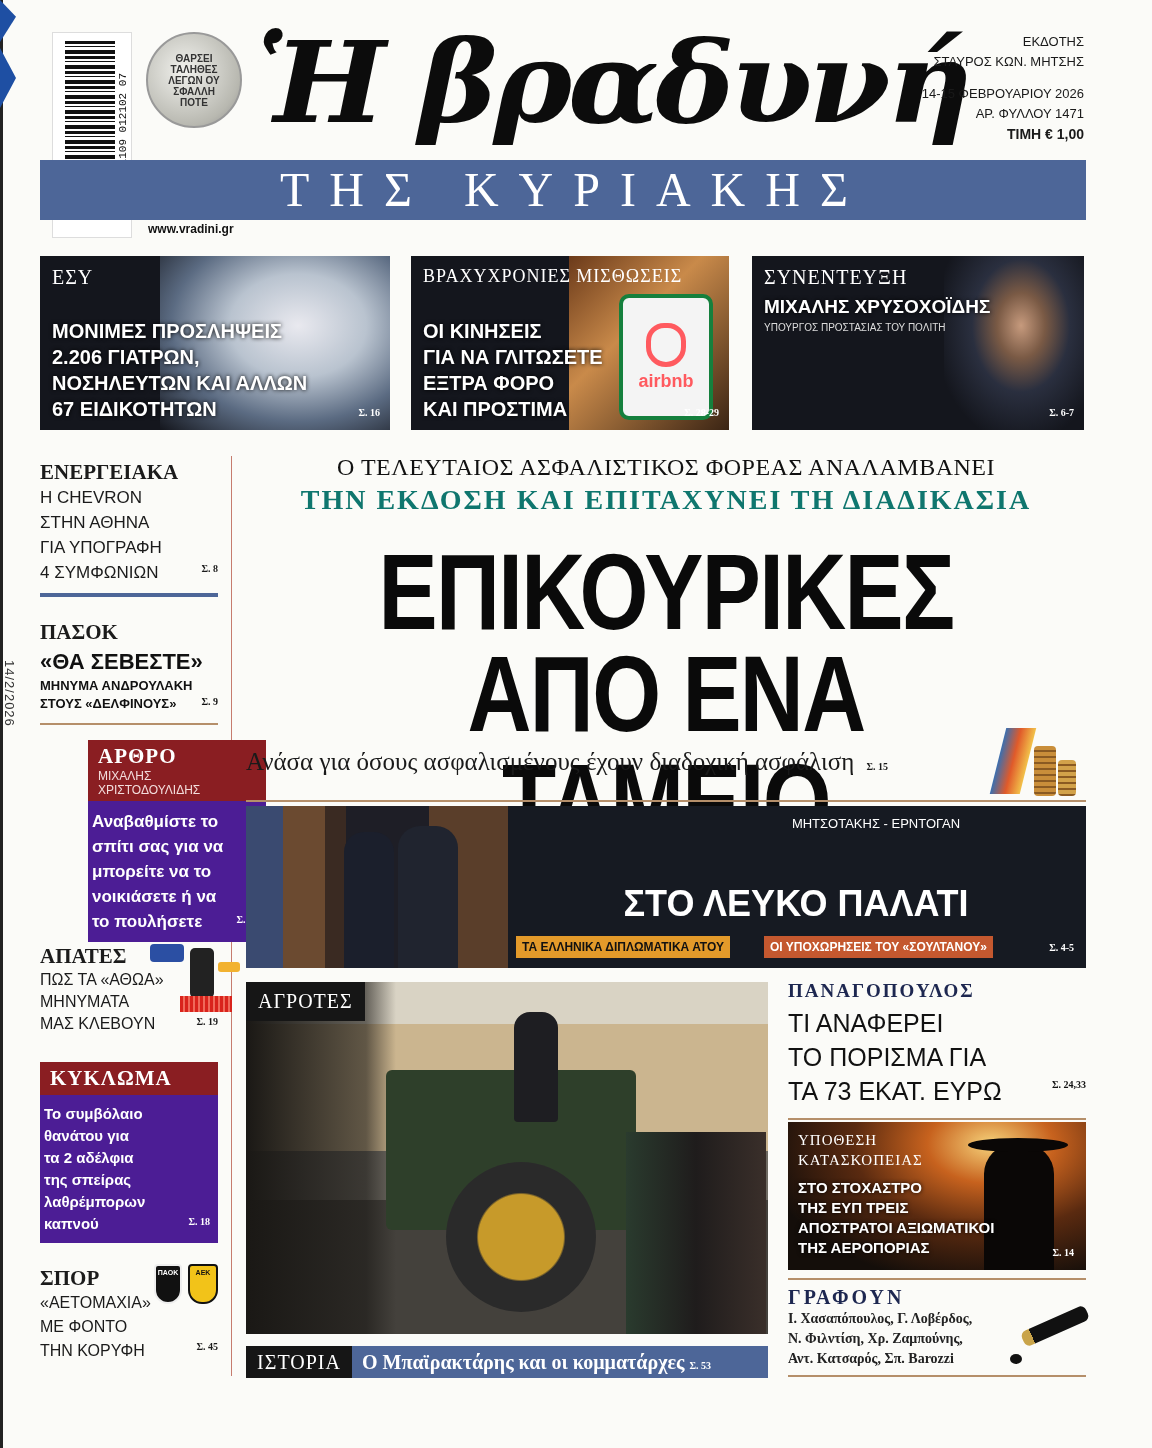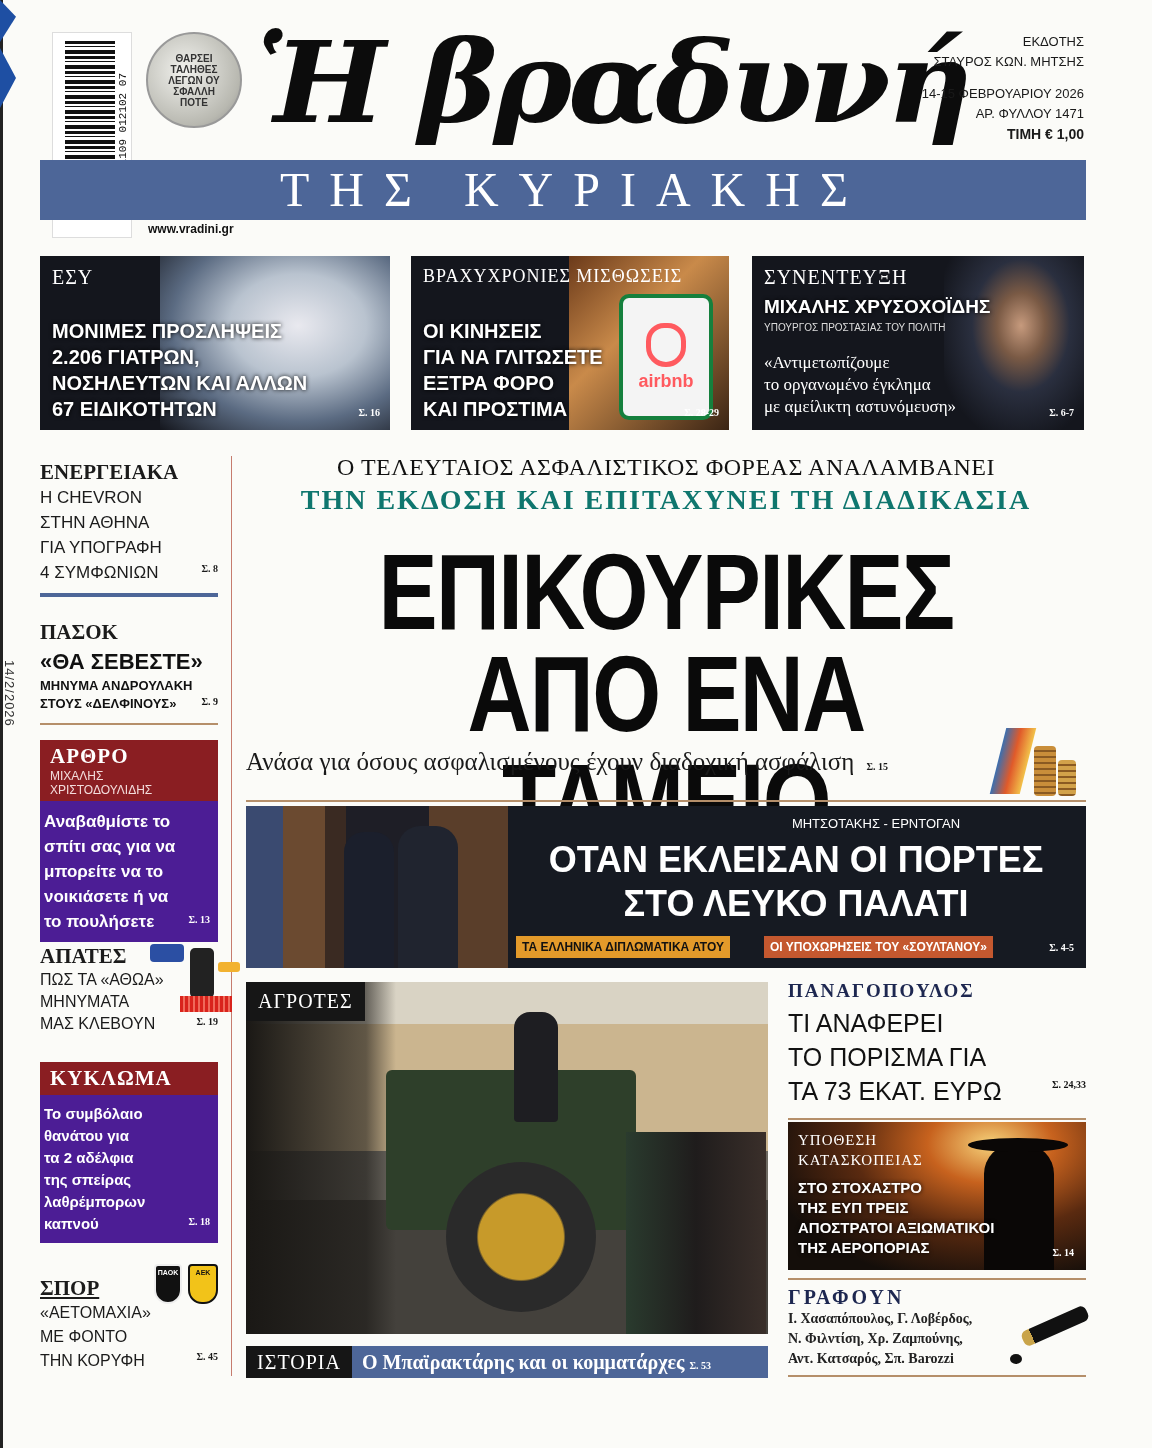--- a/index.html
+++ b/index.html
@@ -139,25 +139,20 @@
     <div>ΚΑΙ ΠΡΟΣΤΙΜΑ</div>
   </div>
   <span class="pg">Σ. 28-29</span>
 </section>
 
 <section class="abs teaser" style="left:752px;width:332px;">
   <div class="photo" style="width:140px;background:radial-gradient(ellipse at 55% 40%,#c69a7d 0%,#7a5a45 22%,#2a2f3f 45%,#14161d 80%);"></div>
   <div class="kicker">ΣΥΝΕΝΤΕΥΞΗ</div>
   <div class="head" style="top:38px;font-size:19px;">ΜΙΧΑΛΗΣ ΧΡΥΣΟΧΟΪΔΗΣ</div>
   <div class="abs" style="left:12px;top:66px;font-size:10px;color:#ddd;">ΥΠΟΥΡΓΟΣ ΠΡΟΣΤΑΣΙΑΣ ΤΟΥ ΠΟΛΙΤΗ</div>
-  <div class="abs serif" style="left:12px;top:96px;font-size:17px;line-height:22px;">
-    <div>«Αντιμετωπίζουμε</div>
-    <div>το οργανωμένο έγκλημα</div>
-    <div>με αμείλικτη αστυνόμευση»</div>
-  </div>
   <span class="pg">Σ. 6-7</span>
 </section>
 
 <div class="abs vsep"></div>
 
 <section class="abs lcol" style="top:460px;">
   <div class="sec-h">ΕΝΕΡΓΕΙΑΚΑ</div>
   <div class="sec-t" style="position:relative;">
     <div>Η CHEVRON</div>
     <div>ΣΤΗΝ ΑΘΗΝΑ</div>
@@ -172,21 +167,21 @@
   <div class="sec-h">ΠΑΣΟΚ</div>
   <div style="font-weight:bold;font-size:22px;margin-top:4px;">«ΘΑ ΣΕΒΕΣΤΕ»</div>
   <div style="position:relative;font-weight:bold;font-size:13px;line-height:18px;margin-top:2px;">
     <div>ΜΗΝΥΜΑ ΑΝΔΡΟΥΛΑΚΗ</div>
     <div>ΣΤΟΥΣ «ΔΕΛΦΙΝΟΥΣ»</div>
     <span class="pg pgr" style="bottom:2px;">Σ. 9</span>
   </div>
   <div class="rule-brown" style="margin-top:10px;"></div>
 </section>
 
-<section class="abs lcol" style="top:740px;">
+<section class="abs lcol" style="top:740px;margin-left:48px;">
   <div class="boxhead">
     <div class="h">ΑΡΘΡΟ</div>
     <div class="s">ΜΙΧΑΛΗΣ ΧΡΙΣΤΟΔΟΥΛΙΔΗΣ</div>
   </div>
   <div class="boxbody">
     <div>Αναβαθμίστε το</div>
     <div>σπίτι σας για να</div>
     <div>μπορείτε να το</div>
     <div>νοικιάσετε ή να</div>
     <div>το πουλήσετε</div>
@@ -217,21 +212,21 @@
     <div>θανάτου για</div>
     <div>τα 2 αδέλφια</div>
     <div>της σπείρας</div>
     <div>λαθρέμπορων</div>
     <div>καπνού</div>
     <span class="pg">Σ. 18</span>
   </div>
 </section>
 
 <section class="abs lcol" style="top:1264px;">
-  <div class="sec-h" style="margin-top:12px;text-decoration:underline;">ΣΠΟΡ</div>
+  <div class="sec-h" style="margin-top:2px;">ΣΠΟΡ</div>
   <div class="abs" style="left:114px;top:0;width:28px;height:40px;background:#111;border:2px solid #eee;border-radius:4px 4px 14px 14px;color:#fff;font-size:7px;text-align:center;font-weight:bold;padding-top:3px;"><span>ΠΑΟΚ</span></div>
   <div class="abs" style="left:148px;top:0;width:30px;height:40px;background:#f2c319;border:2px solid #111;border-radius:4px 4px 14px 14px;color:#111;font-size:7px;text-align:center;font-weight:bold;padding-top:3px;"><span>ΑΕΚ</span></div>
   <div class="sec-t" style="position:relative;font-size:16px;line-height:24px;">
     <div>«ΑΕΤΟΜΑΧΙΑ»</div>
     <div>ΜΕ ΦΟΝΤΟ</div>
     <div>ΤΗΝ ΚΟΡΥΦΗ</div>
     <span class="pg pgr" style="bottom:4px;">Σ. 45</span>
   </div>
 </section>
 
@@ -251,21 +246,20 @@
   </div>
 </section>
 <div class="abs rule-main"></div>
 
 <section class="abs mitso">
   <div class="abs" style="left:0;top:0;width:262px;height:162px;background:linear-gradient(90deg,#3a4a70 0 14%,#6b4a30 14% 30%,#3a2a22 30% 38%,#1e1e26 38% 70%,#5a3e2a 70%);">
     <div class="abs" style="left:98px;top:26px;width:50px;height:136px;background:#1b1f2c;border-radius:20px 20px 0 0;"></div>
     <div class="abs" style="left:152px;top:20px;width:60px;height:142px;background:#20242f;border-radius:22px 22px 0 0;"></div>
   </div>
   <div class="kick">ΜΗΤΣΟΤΑΚΗΣ - ΕΡΝΤΟΓΑΝ</div>
-  <div class="h" style="top:34px;">ΟΤΑΝ ΕΚΛΕΙΣΑΝ ΟΙ ΠΟΡΤΕΣ</div>
   <div class="h" style="top:78px;">ΣΤΟ ΛΕΥΚΟ ΠΑΛΑΤΙ</div>
   <span class="tag" style="left:270px;background:#e39a2a;color:#111;">ΤΑ ΕΛΛΗΝΙΚΑ ΔΙΠΛΩΜΑΤΙΚΑ ΑΤΟΥ</span>
   <span class="tag" style="left:518px;background:#c4582f;color:#fff;">ΟΙ ΥΠΟΧΩΡΗΣΕΙΣ ΤΟΥ «ΣΟΥΛΤΑΝΟΥ»</span>
   <span class="pg">Σ. 4-5</span>
 </section>
 
 <section class="abs farm">
   <div class="abs" style="left:0;top:0;width:522px;height:352px;background:linear-gradient(180deg,#d9d3c4 0 12%,#cbb58f 12% 48%,#6e6a62 48% 62%,#44413c 62%);"></div>
   <div class="abs" style="left:0;top:0;width:150px;height:352px;background:linear-gradient(90deg,#1a1815 0%,rgba(26,24,21,0.6) 80%,rgba(26,24,21,0) 100%);"></div>
   <div class="abs" style="left:140px;top:88px;width:250px;height:160px;background:#2e3f2a;border-radius:6px;"></div>

